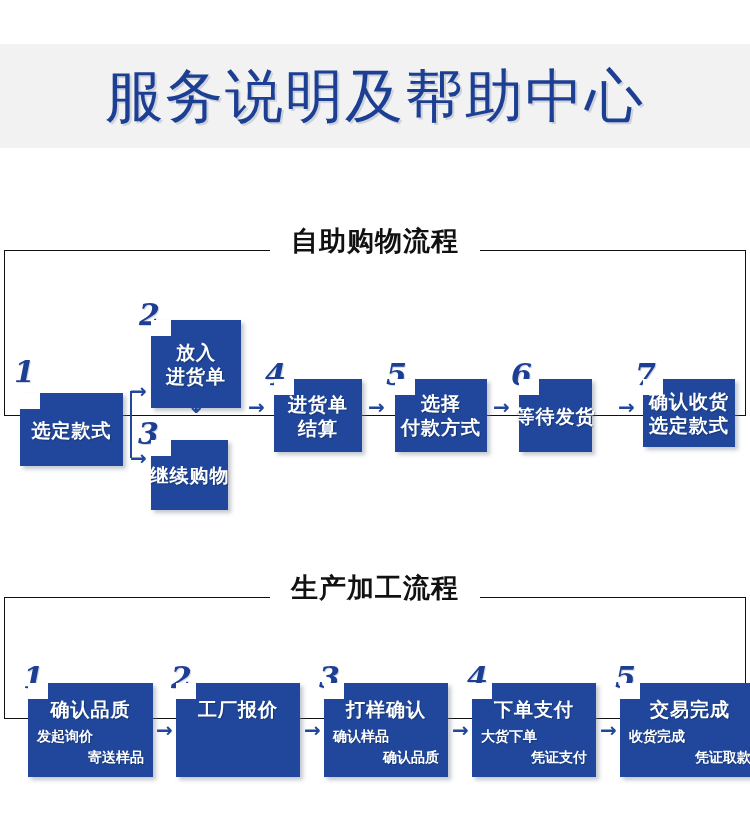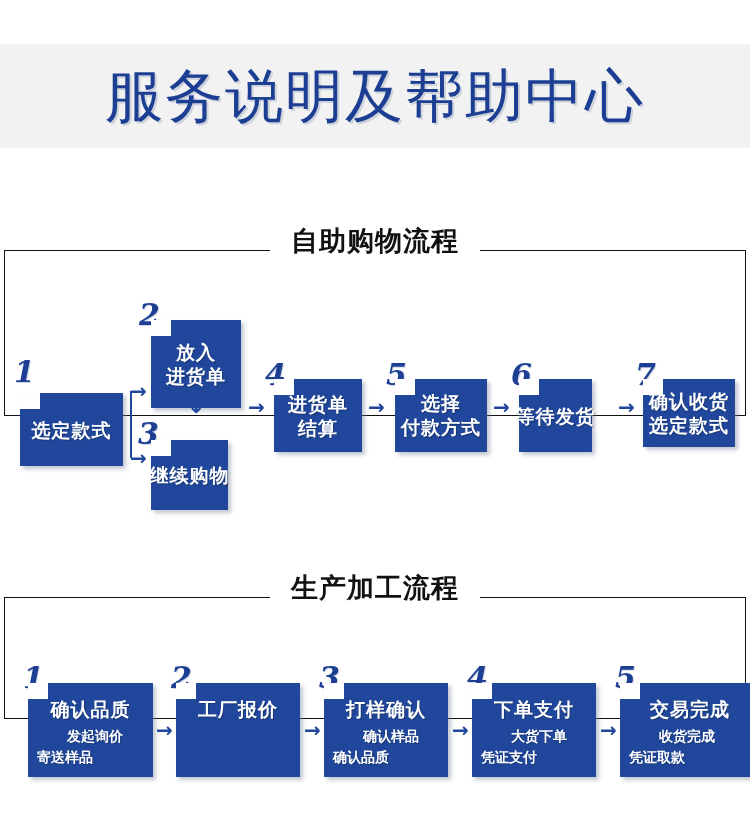--- a/index.html
+++ b/index.html
@@ -132,22 +132,22 @@
     box-sizing: border-box;
     padding: 0 9px;
   }
   .sub {
     font-size: 14px;
     font-weight: bold;
     line-height: 21px;
     white-space: nowrap;
     text-shadow: 1px 1px 1px rgba(0,0,0,0.22);
   }
-  .sub.left  { text-align: left; margin-left: 30px; }
-  .sub.right { text-align: left; }
+  .sub.left  { text-align: left; }
+  .sub.right { text-align: right; }
 
   
   .arrow-r, .arrow-d {
     position: absolute;
     color: #20479b;
     font-size: 20px;
     line-height: 20px;
     font-weight: bold;
   }
   .connector {

